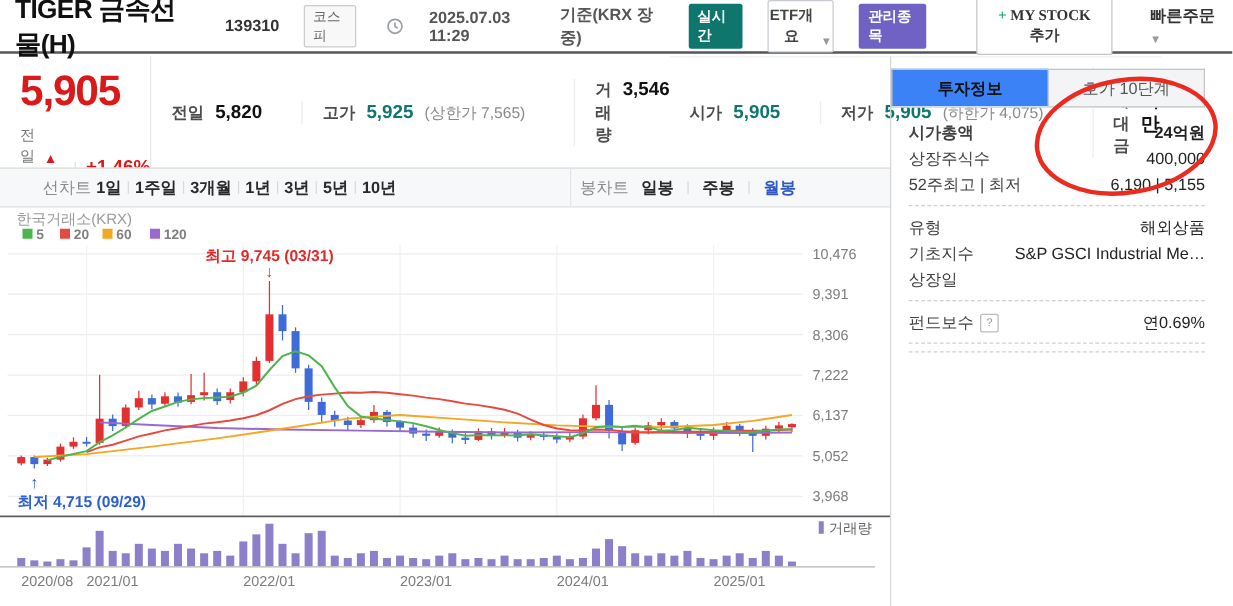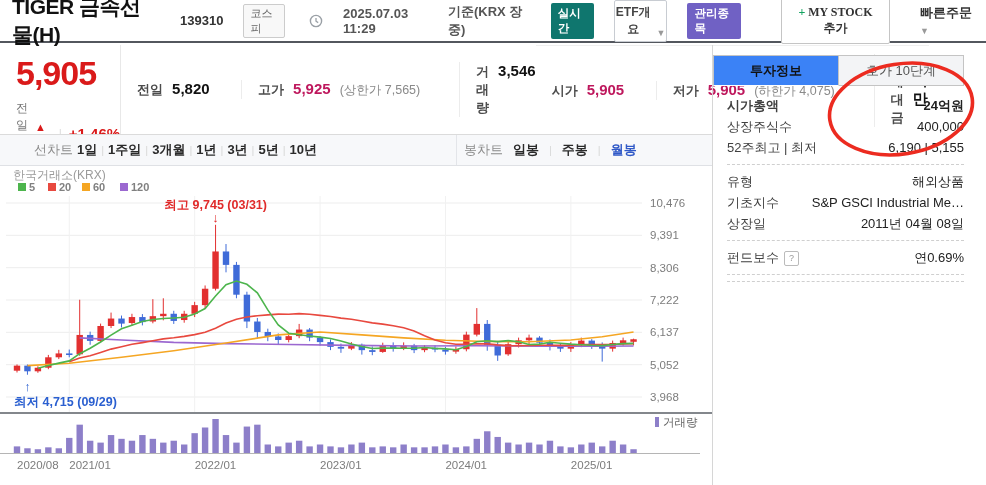--- a/index.html
+++ b/index.html
@@ -29,21 +29,21 @@
   .tri{color:#da1a1a;font-size:11px}
   .pchg,.ppct{color:#da1a1a;font-weight:bold;font-size:15px}
   .psep{color:#ddd}
   .ptab{flex:1;display:flex;flex-direction:row}
   .prow{flex:1;display:flex;align-items:center}
   .prow + .prow{border-top:1px solid #efefef}
   .pcell{display:flex;align-items:baseline;gap:9px;padding-left:16px;box-sizing:border-box}
   .c1{width:120px}.c2{width:218px;border-left:1px solid #ececec}.c3{flex:1;border-left:1px solid #ececec}
   .plabel{font-size:13px;color:#4c4c4c;font-weight:bold}
   .pval{font-size:15px;font-weight:bold;color:#111}
-  .red{color:#be185d}
+  .red{color:#0f766e}
   .pextra{font-size:12.5px;color:#8a8a8a}
 
   
   .period-bar{position:absolute;left:0;top:134px;width:712px;height:32px;background:#f7f8fa;border-top:1px solid #dbdbdb;border-bottom:1px solid #dfe1e5;box-sizing:border-box;font-size:13px}
   .pg1{position:absolute;left:34px;top:0;height:30px;display:flex;align-items:center;gap:4px}
   .pg2{position:absolute;left:464px;top:0;height:30px;display:flex;align-items:center;gap:10px}
   .period-divider{position:absolute;left:456px;top:0;bottom:0;width:1px;background:#e3e5e9}
   .pmuted{color:#8b8b8b}
   .pitem{color:#2a2a2a;font-weight:bold;cursor:pointer}
   .pipe{color:#d8d8d8;font-size:11px}
@@ -439,21 +439,20 @@
       <div class="srow">
         <span class="slabel">유형</span>
         <span class="sval">해외상품</span>
       </div>
       <div class="srow">
         <span class="slabel">기초지수</span>
         <span class="sval">S&amp;P GSCI Industrial Me…</span>
       </div>
       <div class="srow">
         <span class="slabel">상장일</span>
-        <span class="sval">2011년 04월 08일</span>
       </div>
       <div class="sdiv"></div>
       <div class="srow">
         <span class="slabel"><span>펀드보수</span><span class="help">?</span></span>
         <span class="sval">연0.69%</span>
       </div>
       <div class="sdiv"></div>
       <div class="sdiv"></div>
     </div>
     <svg class="circle" width="175" height="104" viewBox="0 0 175 104">

